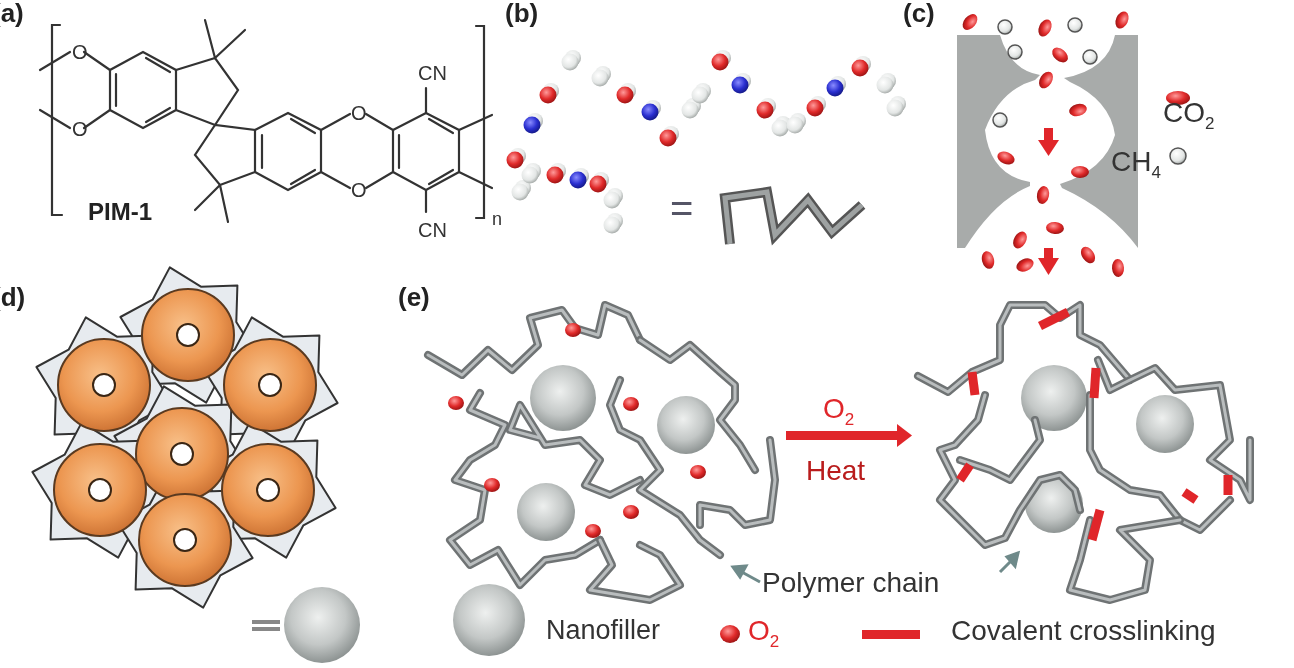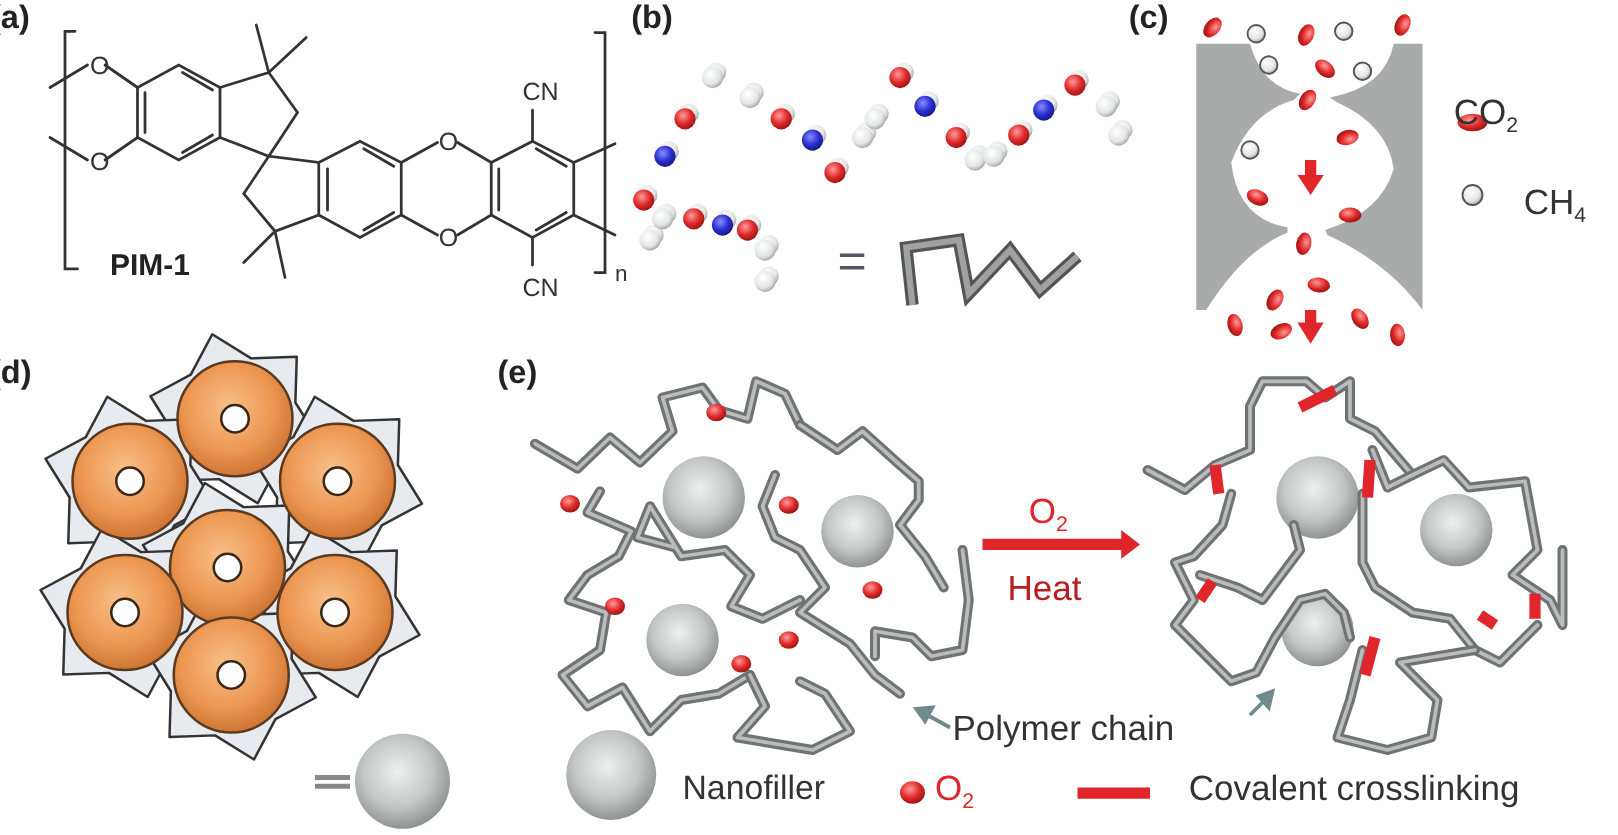--- a/index.html
+++ b/index.html
@@ -290,24 +290,24 @@
     <rect x="862" y="630" width="58" height="9" fill="#e0262a"></rect>
   </g>
 </svg>
 
 <div class="panel-label" style="left:-8px; top:-2px;">(a)</div>
 <div class="panel-label" style="left:505px; top:-2px;">(b)</div>
 <div class="panel-label" style="left:903px; top:-2px;">(c)</div>
 <div class="panel-label" style="left:-8px; top:282px;">(d)</div>
 <div class="panel-label" style="left:398px; top:282px;">(e)</div>
 
-<div class="txt" style="left:1163px; top:74px; font-size:28px;">
+<div class="txt" style="left:1163px; top:97px; font-size:28px;">
   <span>CO</span><sub style="font-size:17px">2</sub>
 </div>
-<div class="txt" style="left:1219px; top:146px; font-size:28px;">
+<div class="txt" style="left:1111px; top:146px; font-size:28px;">
   <span>CH</span><sub style="font-size:17px">4</sub>
 </div>
 
 <div class="txt" style="left:823px; top:393px; font-size:28px; color:#e0262a;">
   <span>O</span><sub style="font-size:17px">2</sub>
 </div>
 <div class="txt" style="left:806px; top:455px; font-size:28px; color:#b91c1c;">Heat</div>
 
 <div class="txt" style="left:762px; top:567px; font-size:28px;text-align:right;">Polymer chain</div>
 

